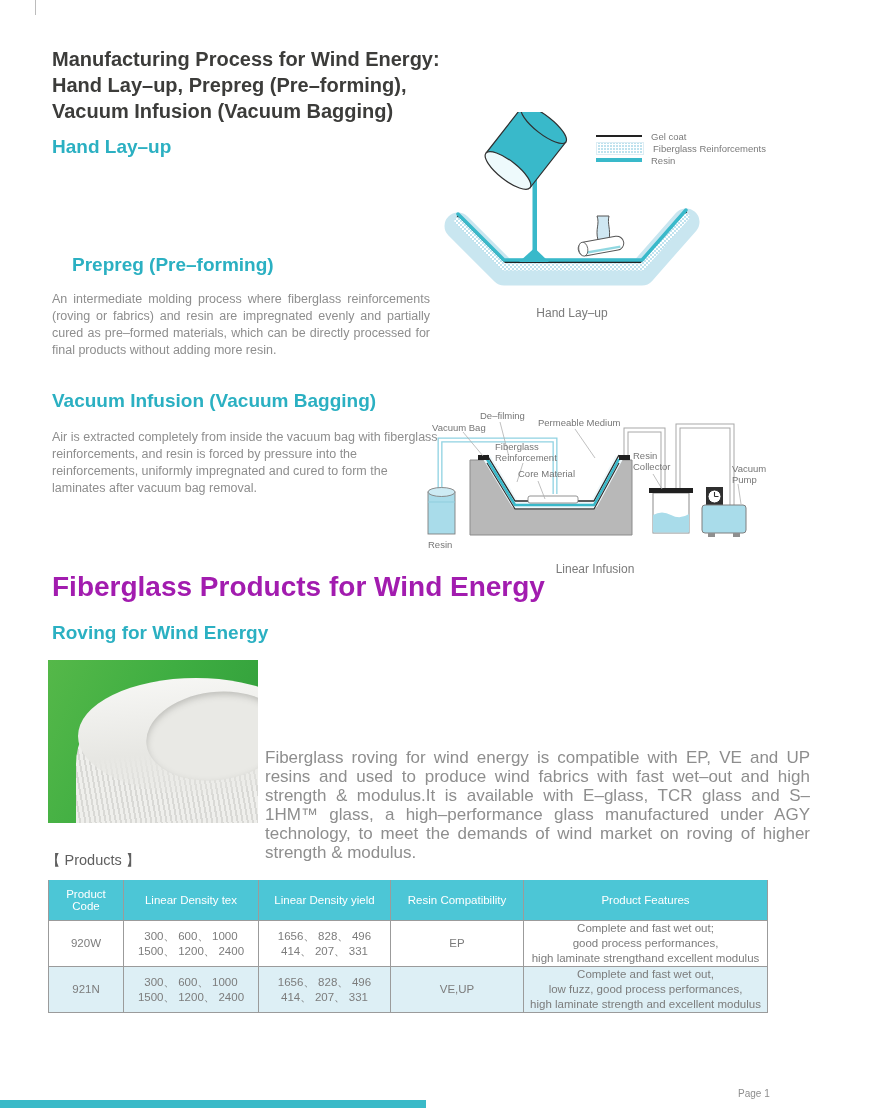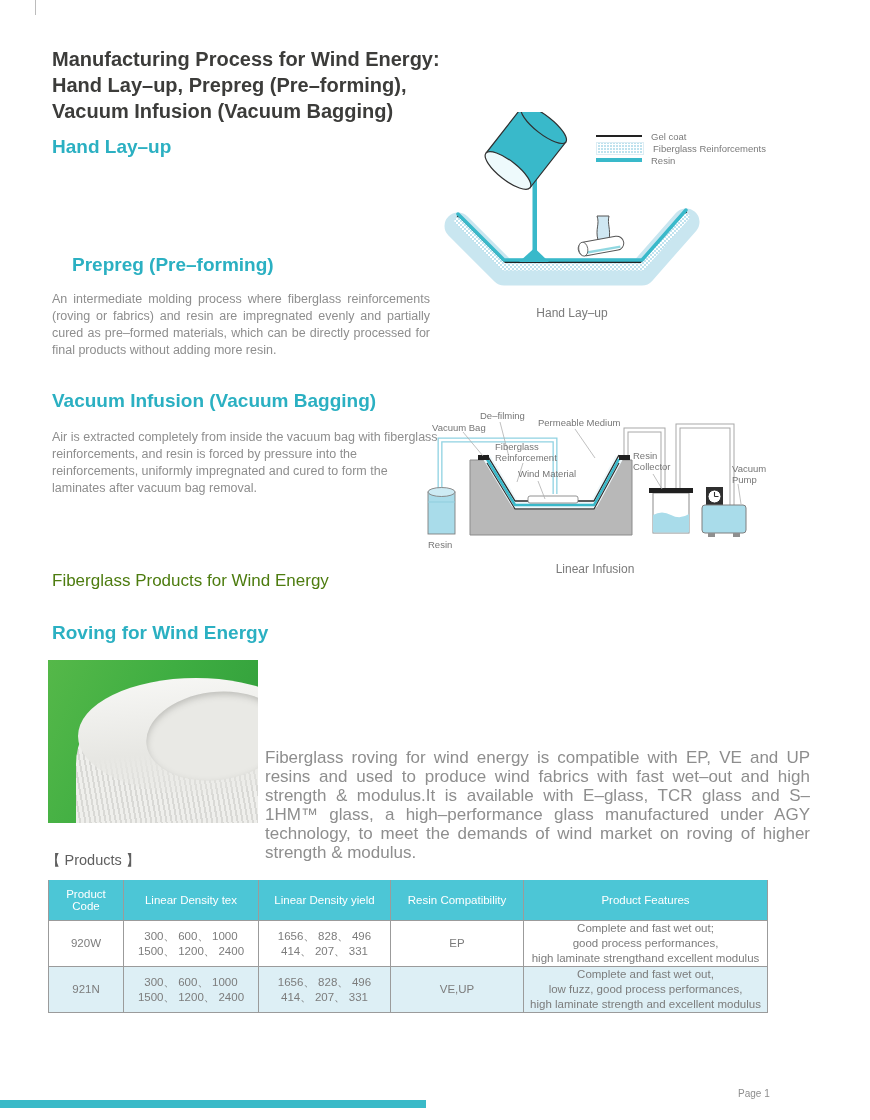--- a/index.html
+++ b/index.html
@@ -5,21 +5,21 @@
   html,body{margin:0;padding:0;background:#ffffff;}
   .page{position:relative;width:870px;height:1120px;background:#ffffff;overflow:hidden;
         font-family:"Liberation Sans", sans-serif;color:#8e8e8e;}
   .abs{position:absolute;}
   .pre{white-space:pre-line;}
 
   .corner-tick{left:35px;top:0;width:1px;height:15px;background:#a0a0a0;opacity:.7;}
 
   .main-title{left:52px;top:46px;width:430px;font-size:20px;line-height:26px;font-weight:bold;color:#3c3c3a;}
   .h-teal{font-size:19px;font-weight:bold;color:#2bb0c2;}
-  .h-dark{font-size:17px;font-weight:normal;color:#4d7c0f;}
+  .h-dark{font-size:28px;font-weight:bold;color:#a21caf;}
   .body-text{font-size:12.5px;line-height:17px;color:#8e8e8e;}
 
   .hl-heading{left:52px;top:136px;}
   .hl-body{left:52px;top:172px;width:382px;}
   .pp-heading{left:52px;top:254px;margin-left:20px;}
   .pp-body{left:52px;top:291px;width:378px;text-align:justify;}
   .vi-heading{left:52px;top:390px;}
   .vi-body{left:52px;top:429px;width:388px;}
 
   
@@ -200,21 +200,21 @@
         <path d="M113,79 L120,97"></path>
         <path d="M228,72 L237,87"></path>
         <path d="M313,82 L316,102"></path>
       </g>
     </svg>
     <div class="dlabel" style="left:55px;top:8px;">De–filming</div>
     <div class="dlabel" style="left:7px;top:20px;">Vacuum Bag</div>
     <div class="dlabel" style="left:113px;top:15px;">Permeable Medium</div>
     <div class="dlabel" style="left:70px;top:39px;">Fiberglass
 Reinforcement</div>
-    <div class="dlabel" style="left:93px;top:66px;">Wind Material</div>
+    <div class="dlabel" style="left:93px;top:66px;">Core Material</div>
     <div class="dlabel" style="left:208px;top:48px;">Resin
 Collector</div>
     <div class="dlabel" style="left:307px;top:61px;">Vacuum
 Pump</div>
     <div class="dlabel" style="left:3px;top:137px;">Resin</div>
     <div class="abs diagram-caption cap2">Linear Infusion</div>
   </div>
 
   <div class="abs h-dark fp-heading">Fiberglass Products for Wind Energy</div>
   <div class="abs h-teal rv-heading">Roving for Wind Energy</div>

